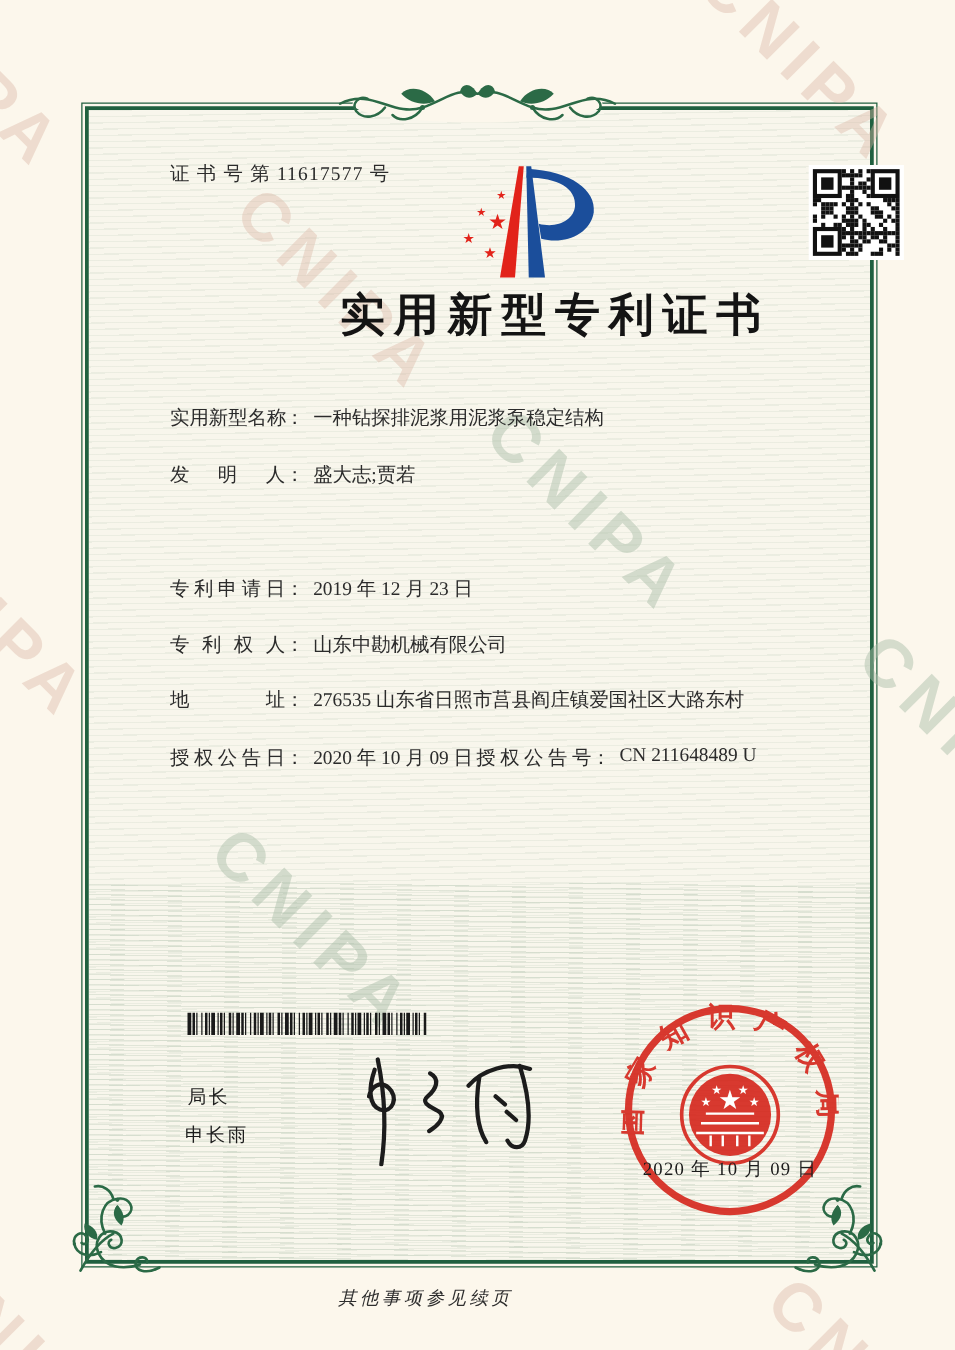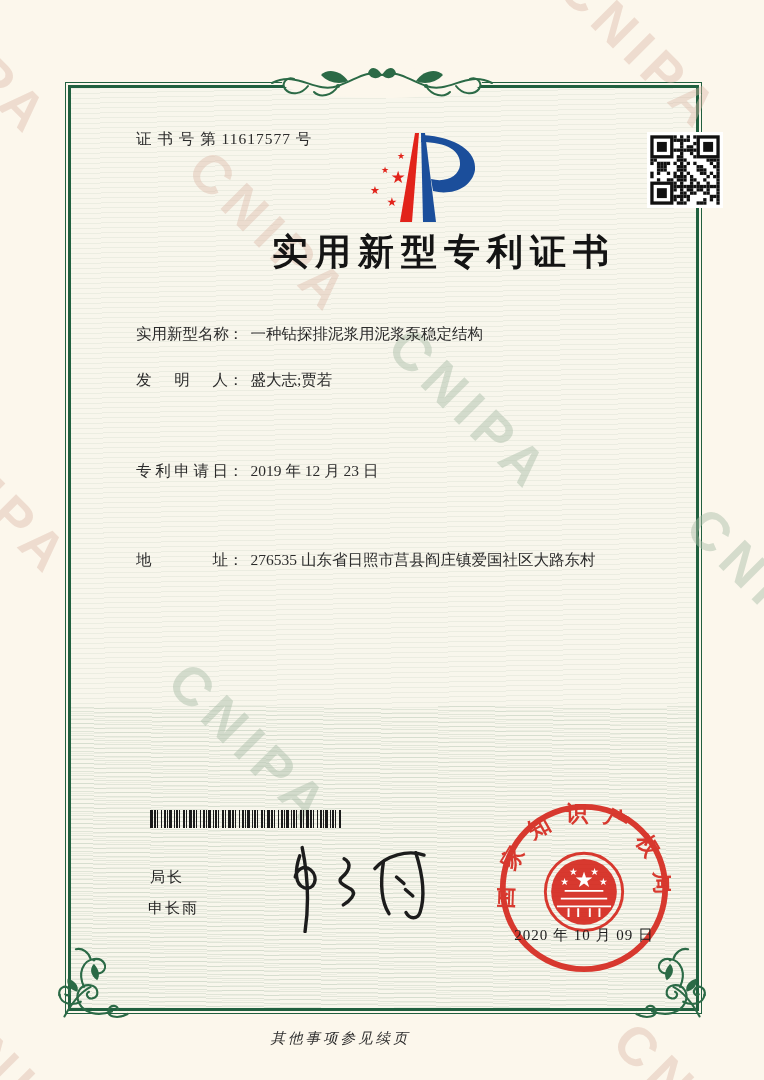--- a/index.html
+++ b/index.html
@@ -278,22 +278,31 @@
 
     <div class="frow" style="top:324px">
       <span class="flabel">实用新型名称</span><span class="fcolon">：</span><span class="fvalue">一种钻探排泥浆用泥浆泵稳定结构</span>
     </div>
     <div class="frow" style="top:370px">
       <span class="flabel">发明人</span><span class="fcolon">：</span><span class="fvalue">盛大志;贾若</span>
     </div>
     <div class="frow" style="top:461px">
       <span class="flabel">专利申请日</span><span class="fcolon">：</span><span class="fvalue">2019 年 12 月 23 日</span>
     </div>
+    <div class="frow" style="top:506px">
+      <span class="flabel">专利权人</span><span class="fcolon">：</span><span class="fvalue">山东中勘机械有限公司</span>
+    </div>
     <div class="frow" style="top:550px">
       <span class="flabel">地址</span><span class="fcolon">：</span><span class="fvalue">276535 山东省日照市莒县阎庄镇爱国社区大路东村</span>
+    </div>
+    <div class="frow" style="top:596px">
+      <span class="flabel">授权公告日</span><span class="fcolon">：</span><span class="fvalue">2020 年 10 月 09 日</span>
+      <span class="grp2">
+        <span class="flabel">授权公告号</span><span class="fcolon">：</span><span class="fvalue">CN 211648489 U</span>
+      </span>
     </div>
 
 
     <svg class="barcode" width="197" height="18" viewBox="0 0 197 18">
       <g id="barcode-bars" fill="#1a1a1a">
           <rect x="2" y="0" width="3" height="18"></rect>
           <rect x="6" y="0" width="2" height="18"></rect>
           <rect x="9" y="0" width="1" height="18"></rect>
           <rect x="13" y="0" width="1" height="18"></rect>
           <rect x="16" y="0" width="2" height="18"></rect>

